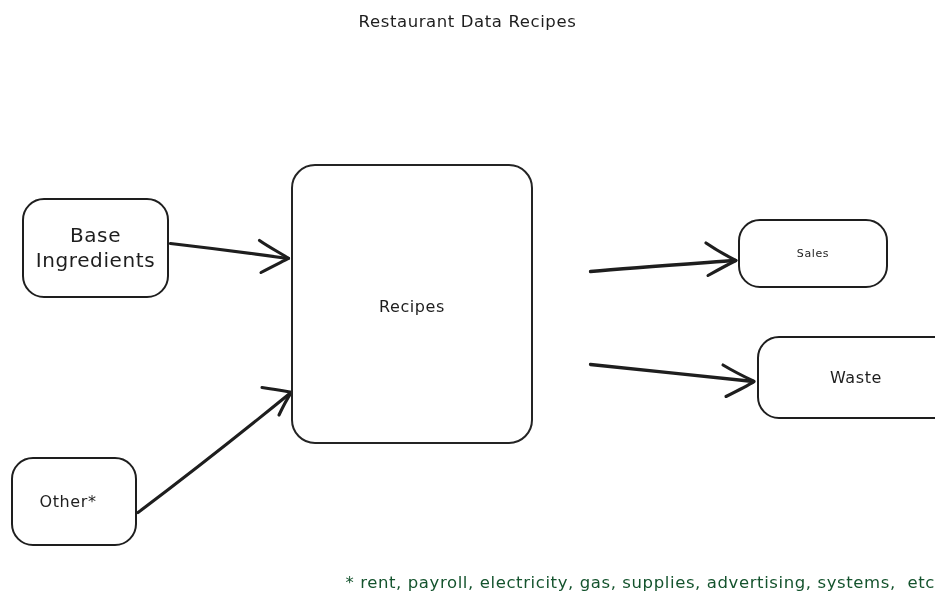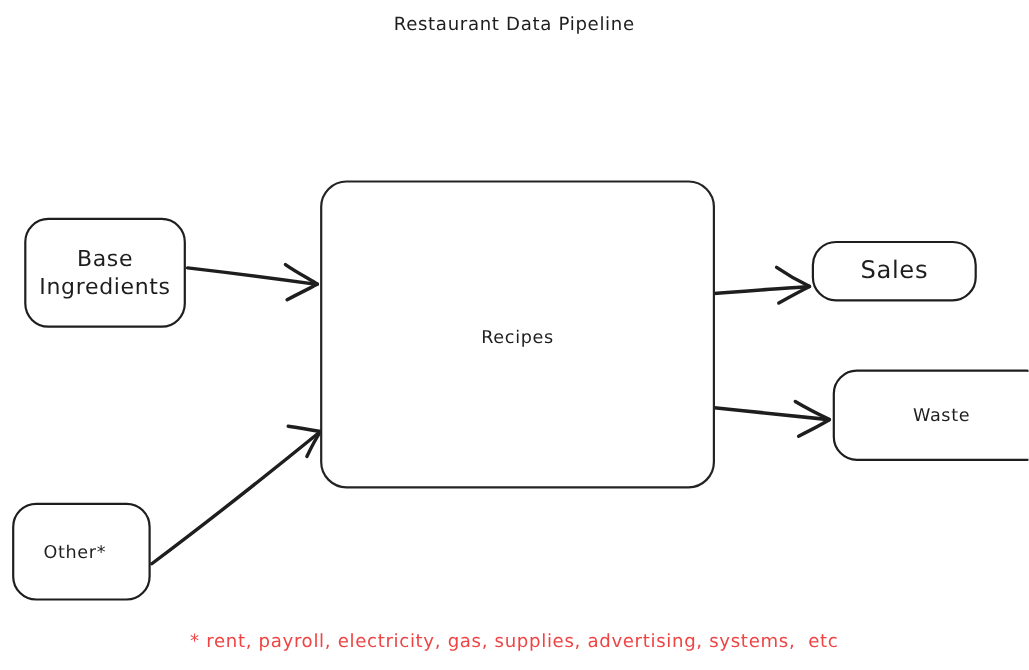--- a/index.html
+++ b/index.html
@@ -38,24 +38,24 @@
     line-height: 20px;
     color: #1e1e1e;
     white-space: nowrap;
   }
   
   #footnote {
     position: absolute;
     left: 0;
     top: 572px;
     width: 935px;
-    text-align: center;
+    text-align: right;
     font-size: 16.5px;
     line-height: 22px;
-    color: #ef4444;
+    color: #14532d;
     white-space: pre;
   }
   
   .node {
     position: absolute;
     box-sizing: border-box;
     display: flex;
     align-items: center;
     justify-content: center;
     text-align: center;
@@ -88,33 +88,33 @@
     width: 126px;
     height: 89px;
     font-size: 16px;
     line-height: 22px;
     justify-content: center;
     padding-right: 12px;
   }
   #node-recipes {
     left: 291px;
     top: 164px;
-    width: 359px;
+    width: 242px;
     height: 280px;
     font-size: 16px;
     line-height: 22px;
     align-items: flex-start;
     padding-top: 130px;
   }
   #node-sales {
     left: 738px;
     top: 219px;
     width: 150px;
-    height: 55px;
-    font-size: 22px;
+    height: 69px;
+    font-size: 11px;
     line-height: 22px;
   }
   #node-waste {
     left: 757px;
     top: 336px;
     width: 198px;
     height: 83px;
     font-size: 16px;
     line-height: 22px;
   }
@@ -145,21 +145,21 @@
 
     <g>
       <path d="M590.5,364.5 C636,369.5 707,376.5 753.5,381.5" stroke-width="3.3"></path>
       <path d="M723,365 C733,371 746,377.5 753.8,381.2" stroke-width="3.1"></path>
       <path d="M726,396.5 C735,392 747,386 754,381.6" stroke-width="3.1"></path>
     </g>
 
   </g>
 </svg>
 
-<div id="diagram-title" class="hand">Restaurant Data Pipeline</div>
+<div id="diagram-title" class="hand">Restaurant Data Recipes</div>
 
 <div id="node-base-ingredients" class="node node-thick hand">
   <span class="node-label">Base
 Ingredients</span>
 </div>
 
 <div id="node-other" class="node node-thick hand">
   <span class="node-label">Other*</span>
 </div>
 

